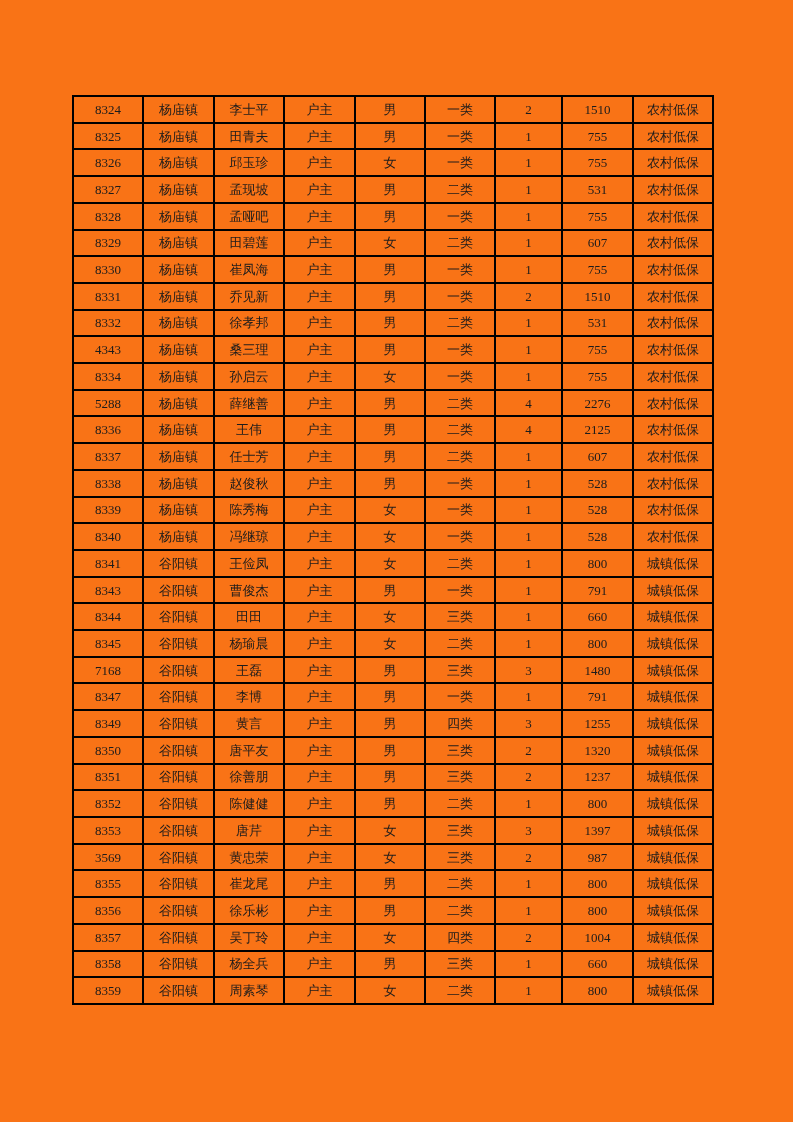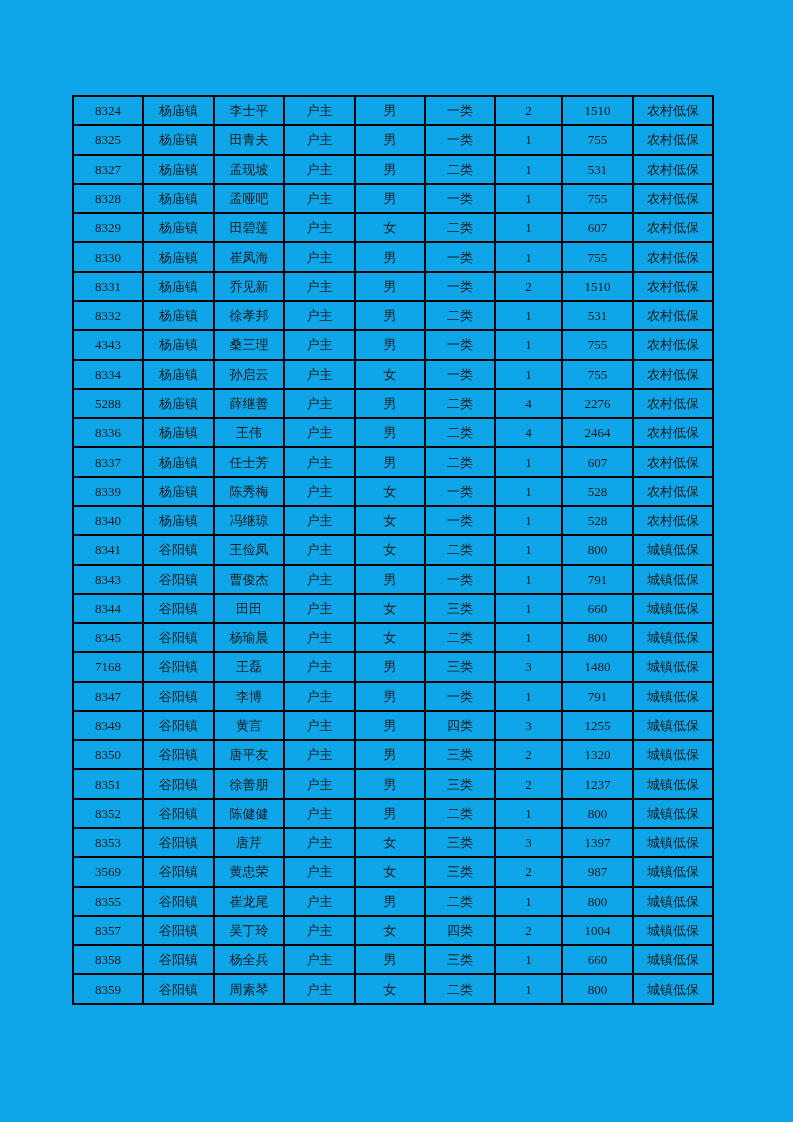--- a/index.html
+++ b/index.html
@@ -13,21 +13,21 @@
     position: relative;
     font-family: "Liberation Serif", "DejaVu Serif", serif;
     color: #1c1c1c;
   }
   .doc-page {
     position: absolute;
     left: 0;
     top: 0;
     width: 793px;
     height: 1122px;
-    background: #0ea5e9;
+    background: #f97316;
     overflow: hidden;
   }
   table.welfare-table {
     position: absolute;
     left: 72px;
     top: 95px;
     width: 640px;
     height: 910px;
     border-collapse: collapse;
     table-layout: fixed;
@@ -85,20 +85,31 @@
           <td>杨庙镇</td>
           <td>田青夫</td>
           <td>户主</td>
           <td>男</td>
           <td>一类</td>
           <td>1</td>
           <td>755</td>
           <td>农村低保</td>
         </tr>
         <tr>
+          <td>8326</td>
+          <td>杨庙镇</td>
+          <td>邱玉珍</td>
+          <td>户主</td>
+          <td>女</td>
+          <td>一类</td>
+          <td>1</td>
+          <td>755</td>
+          <td>农村低保</td>
+        </tr>
+        <tr>
           <td>8327</td>
           <td>杨庙镇</td>
           <td>孟现坡</td>
           <td>户主</td>
           <td>男</td>
           <td>二类</td>
           <td>1</td>
           <td>531</td>
           <td>农村低保</td>
         </tr>
@@ -191,32 +202,43 @@
           <td>农村低保</td>
         </tr>
         <tr>
           <td>8336</td>
           <td>杨庙镇</td>
           <td>王伟</td>
           <td>户主</td>
           <td>男</td>
           <td>二类</td>
           <td>4</td>
-          <td>2464</td>
+          <td>2125</td>
           <td>农村低保</td>
         </tr>
         <tr>
           <td>8337</td>
           <td>杨庙镇</td>
           <td>任士芳</td>
           <td>户主</td>
           <td>男</td>
           <td>二类</td>
           <td>1</td>
           <td>607</td>
+          <td>农村低保</td>
+        </tr>
+        <tr>
+          <td>8338</td>
+          <td>杨庙镇</td>
+          <td>赵俊秋</td>
+          <td>户主</td>
+          <td>男</td>
+          <td>一类</td>
+          <td>1</td>
+          <td>528</td>
           <td>农村低保</td>
         </tr>
         <tr>
           <td>8339</td>
           <td>杨庙镇</td>
           <td>陈秀梅</td>
           <td>户主</td>
           <td>女</td>
           <td>一类</td>
           <td>1</td>
@@ -363,20 +385,31 @@
           <td>女</td>
           <td>三类</td>
           <td>2</td>
           <td>987</td>
           <td>城镇低保</td>
         </tr>
         <tr>
           <td>8355</td>
           <td>谷阳镇</td>
           <td>崔龙尾</td>
+          <td>户主</td>
+          <td>男</td>
+          <td>二类</td>
+          <td>1</td>
+          <td>800</td>
+          <td>城镇低保</td>
+        </tr>
+        <tr>
+          <td>8356</td>
+          <td>谷阳镇</td>
+          <td>徐乐彬</td>
           <td>户主</td>
           <td>男</td>
           <td>二类</td>
           <td>1</td>
           <td>800</td>
           <td>城镇低保</td>
         </tr>
         <tr>
           <td>8357</td>
           <td>谷阳镇</td>

